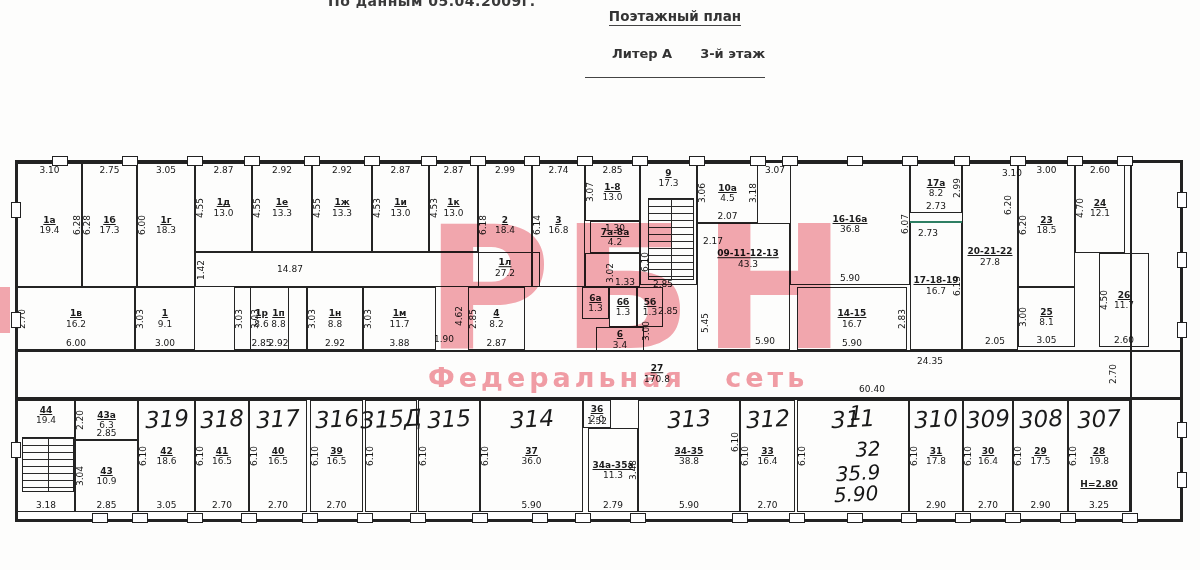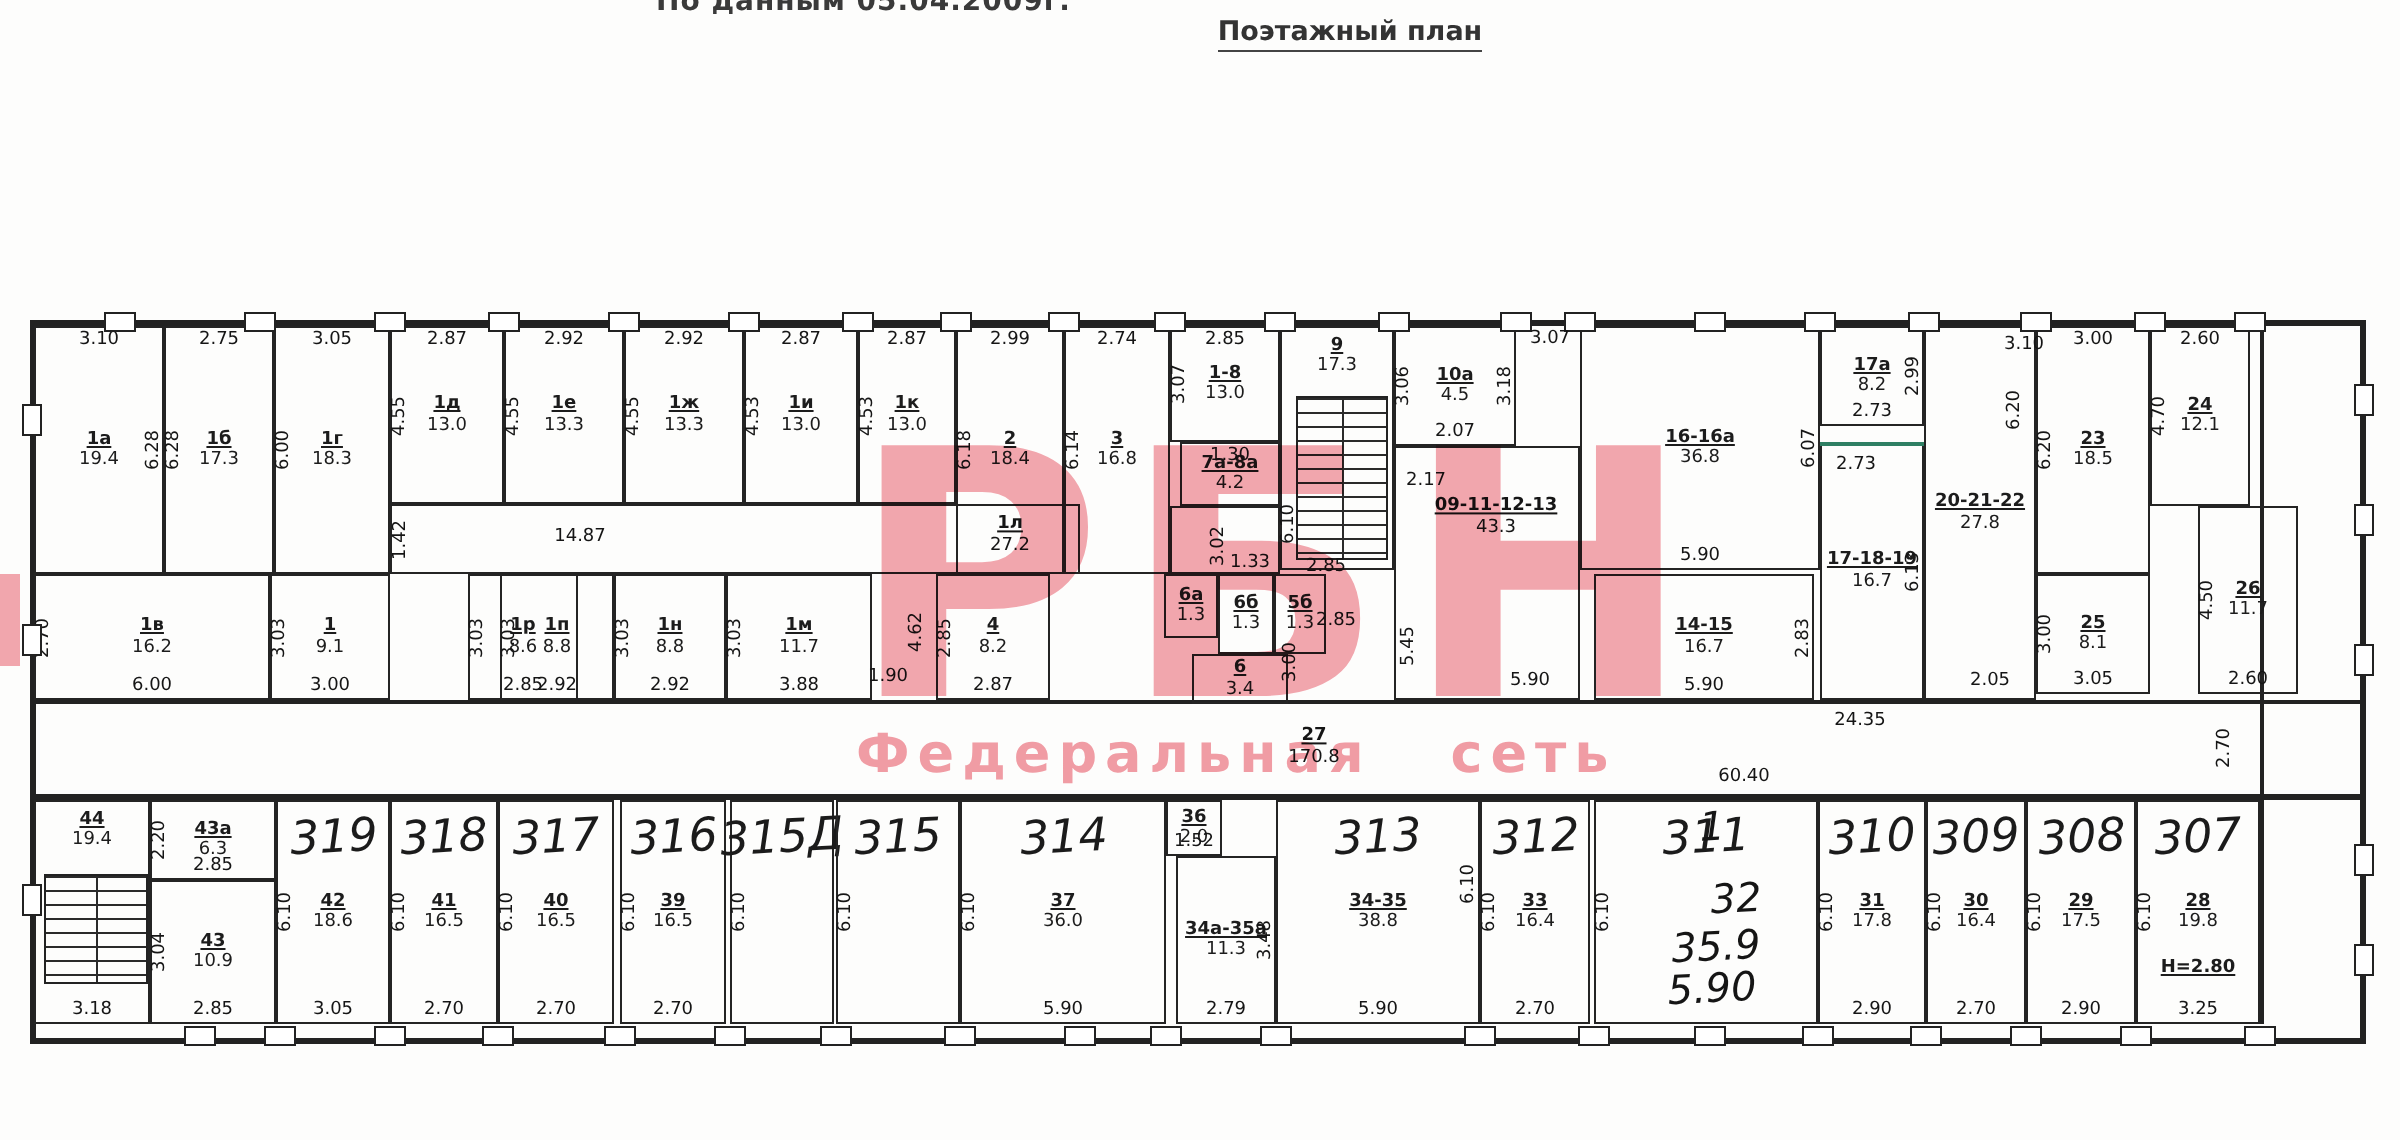--- a/index.html
+++ b/index.html
@@ -56,20 +56,25 @@
 <body>
 
 <div id="page">
 
   <div class="hdr-note">По данным 05.04.2009г.</div>
 
   <div class="hdr-title">
     <span class="ul">Поэтажный план</span>
   </div>
 
+  <div class="hdr-subwrap">
+    <span class="hdr-sub">
+      <span>Литер А</span><span class="gap"></span><span>3-й этаж</span>
+    </span>
+  </div>
 
   <div id="plan">
     <div id="outer"></div>
     <div class="wall" style="left:15px;top:350px;width:1168px;height:2px;"></div>
     <div class="wall" style="left:15px;top:397px;width:1168px;height:2.5px;"></div>
     <div class="wall" style="left:1130px;top:163px;width:2px;height:349px;"></div>
     <div id="marker-line" style="left: 910px; top: 221px; width: 52px; height: 2px; background: rgb(46, 127, 99);"></div>
   <div class="room" style="left: 17px; top: 163px; width: 65px; height: 124px;">
         <div class="rc">
           <div class="rnum">1а</div>

